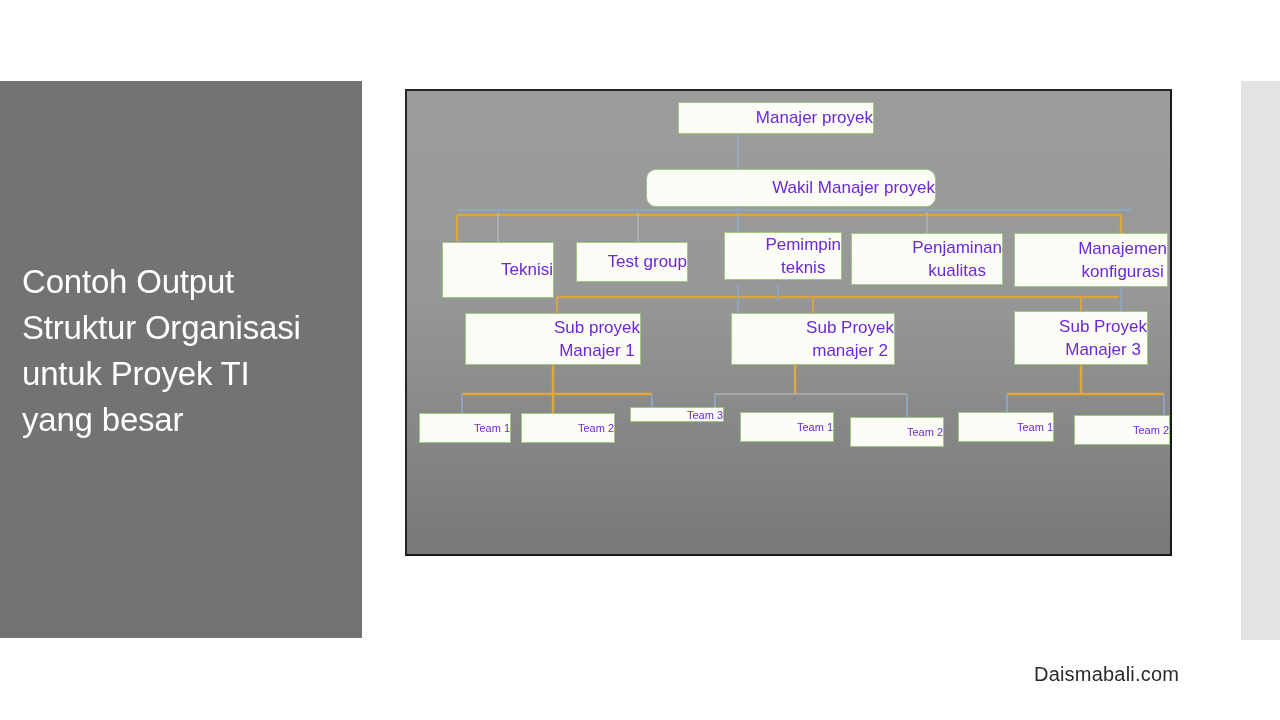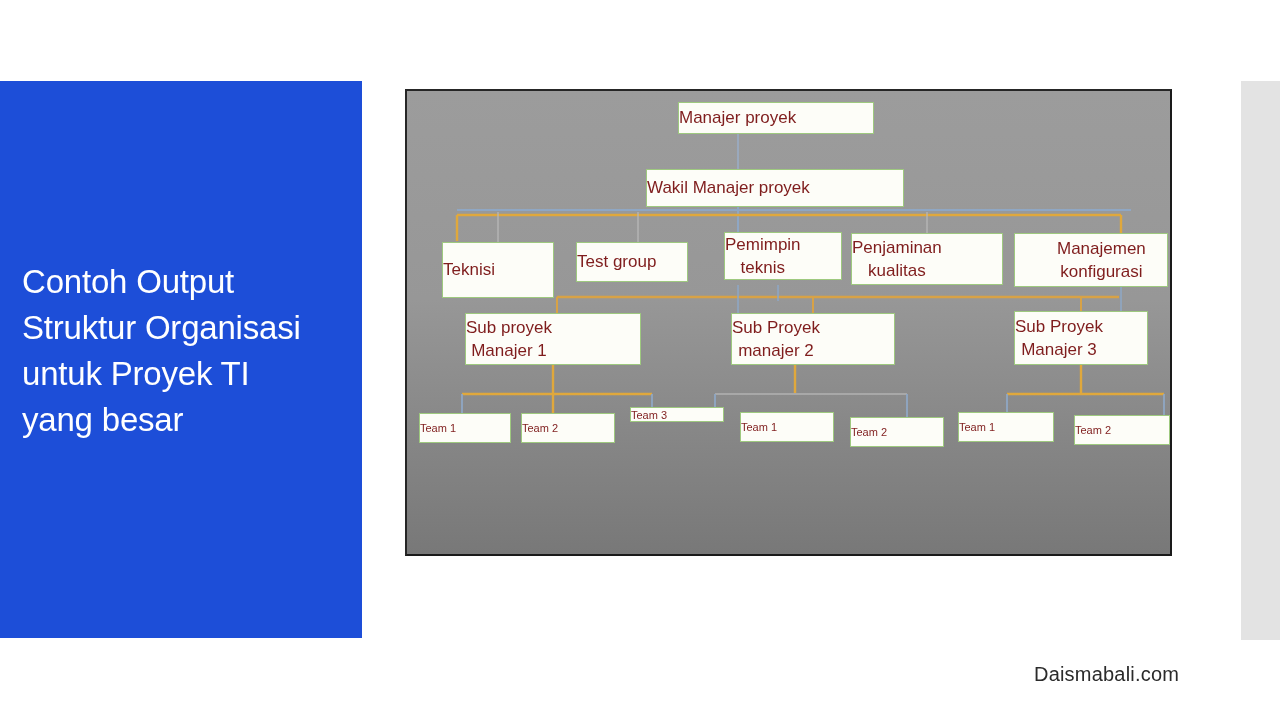--- a/index.html
+++ b/index.html
@@ -15,21 +15,21 @@
     font-family: "Liberation Sans", sans-serif;
   }
 
   
   #title-panel {
     position: absolute;
     left: 0px;
     top: 81px;
     width: 362px;
     height: 557px;
-    background: #1d4ed8;
+    background: #737373;
   }
   #title-text {
     position: absolute;
     left: 22px;
     top: 178px;
     width: 330px;
     color: #ffffff;
     font-size: 33px;
     line-height: 46px;
     font-weight: 400;
@@ -73,23 +73,23 @@
   }
 
   
   .node {
     position: absolute;
     background: #fdfdf8;
     border: 1px solid #9ec97f;
     box-sizing: border-box;
     display: flex;
     align-items: center;
-    justify-content: flex-start;
+    justify-content: flex-end;
     text-align: center;
-    color: #7f1d1d;
+    color: #6d28d9;
     font-size: 17px;
     line-height: 22px;
     white-space: pre-line;
     z-index: 5;
   }
   .node.two-line { font-size: 17px; line-height: 23px; }
   .node.team { font-size: 11px; }
 
   
   #watermark {
@@ -155,21 +155,21 @@
       <line x1="600" y1="303" x2="757" y2="303" stroke="#e0a83c" stroke-width="2.4"></line>
       <line x1="600" y1="303" x2="600" y2="322" stroke="#8fa7c4" stroke-width="1.8"></line>
       <line x1="757" y1="303" x2="757" y2="325" stroke="#8fa7c4" stroke-width="1.8"></line>
     </g>
   </svg>
 
   <div class="node" style="left:271px; top:11px; width:196px; height:32px;">
     <span>Manajer  proyek</span>
   </div>
 
-  <div class="node" style="left:239px; top:78px; width:258px; height:38px;">
+  <div class="node" style="left:239px; top:78px; width:290px; height:38px;border-radius:10px;">
     <span>Wakil Manajer proyek</span>
   </div>
 
   <div class="node" style="left:35px; top:151px; width:112px; height:56px;">
     <span>Teknisi</span>
   </div>
   <div class="node" style="left:169px; top:151px; width:112px; height:40px;">
     <span>Test group</span>
   </div>
   <div class="node two-line" style="left:317px; top:141px; width:118px; height:48px;">

